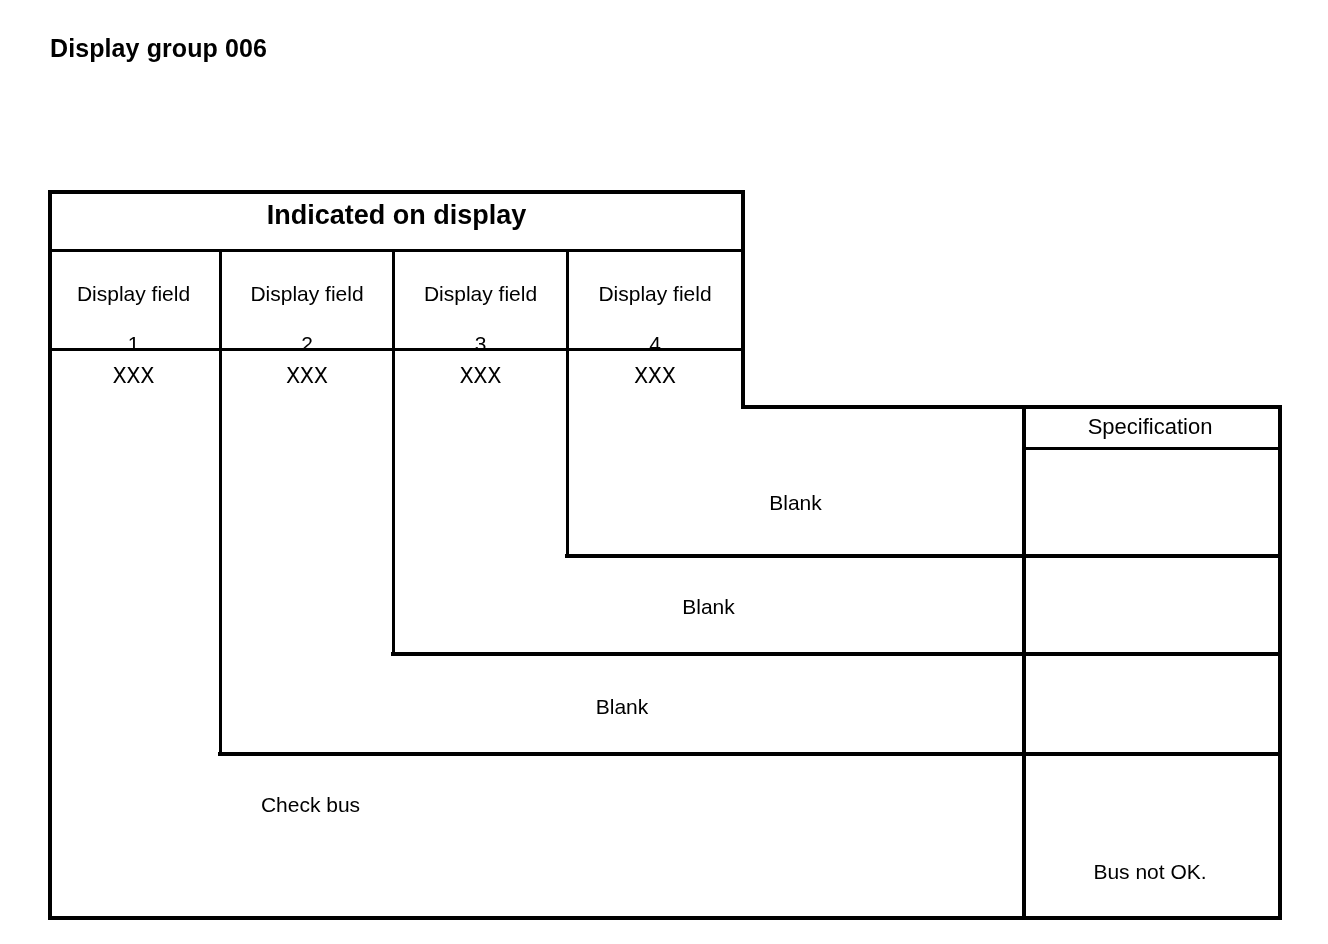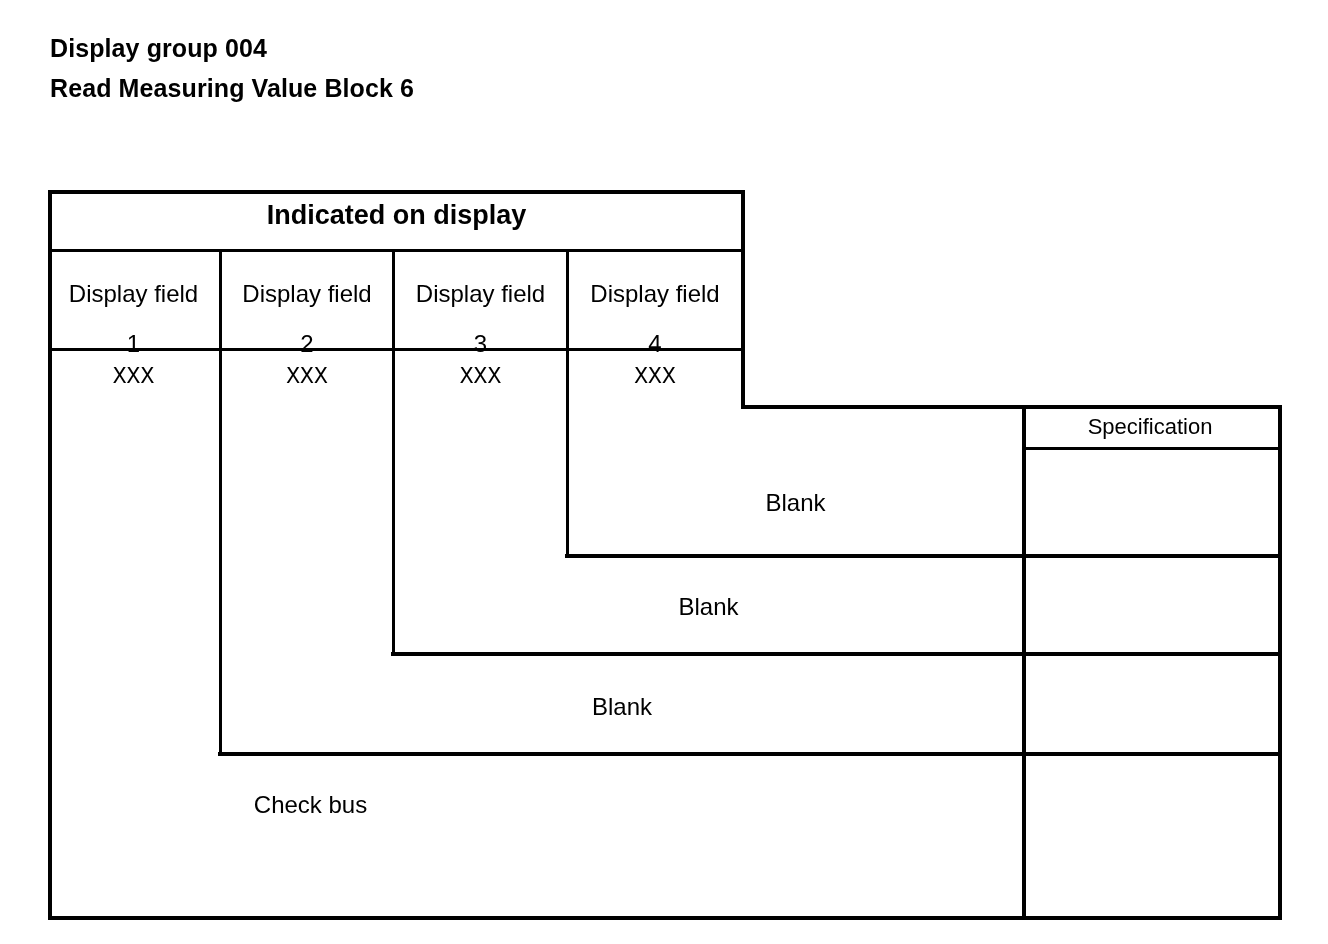--- a/index.html
+++ b/index.html
@@ -47,21 +47,21 @@
     background: #000000;
   }
   .hrule { height: 4px; }
   .vrule { width: 4px; }
   .hrule.thin { height: 3px; }
   .vrule.thin { width: 3px; }
 
   
   .cell-label {
     position: absolute;
-    font-size: 24px;
+    font-size: 21px;
     line-height: 25px;
     text-align: center;
     white-space: pre-line;
     color: #000000;
   }
   .cell-label.big {
     font-size: 27px;
     font-weight: bold;
   }
   .cell-label.bold {
@@ -70,22 +70,21 @@
   }
   .cell-label.serif-x {
     font-family: Liberation Mono, monospace;
     font-size: 23px;
   }
 </style>
 </head>
 <body>
 
 <div id="heading">
-  <div class="hline">Display group 004</div>
-  <div class="hline">Read Measuring Value Block 6</div>
+  <div class="hline">Display group 006</div>
 </div>
 
 <div id="figure">
 
   <div class="hrule" style="left:48px; top:190px; width:697px;"></div>
 
   <div class="hrule thin" style="left:48px; top:249px; width:697px;"></div>
 
   <div class="hrule thin" style="left:48px; top:348px; width:697px;"></div>
 
@@ -139,14 +138,15 @@
   <div class="cell-label serif-x" style="left:48px; top:365px; width:171px;">XXX</div>
   <div class="cell-label serif-x" style="left:222px; top:365px; width:170px;">XXX</div>
   <div class="cell-label serif-x" style="left:395px; top:365px; width:171px;">XXX</div>
   <div class="cell-label serif-x" style="left:569px; top:365px; width:172px;">XXX</div>
 
   <div class="cell-label" style="left:569px; top:490px; width:453px;">Blank</div>
   <div class="cell-label" style="left:395px; top:594px; width:627px;">Blank</div>
   <div class="cell-label" style="left:222px; top:694px; width:800px;">Blank</div>
 
   <div class="cell-label" style="left:48px; top:792px; width:525px;">Check bus</div>
+  <div class="cell-label" style="left:1022px; top:859px; width:256px;">Bus not OK.</div>
 
 </div>
 
 </body></html>

